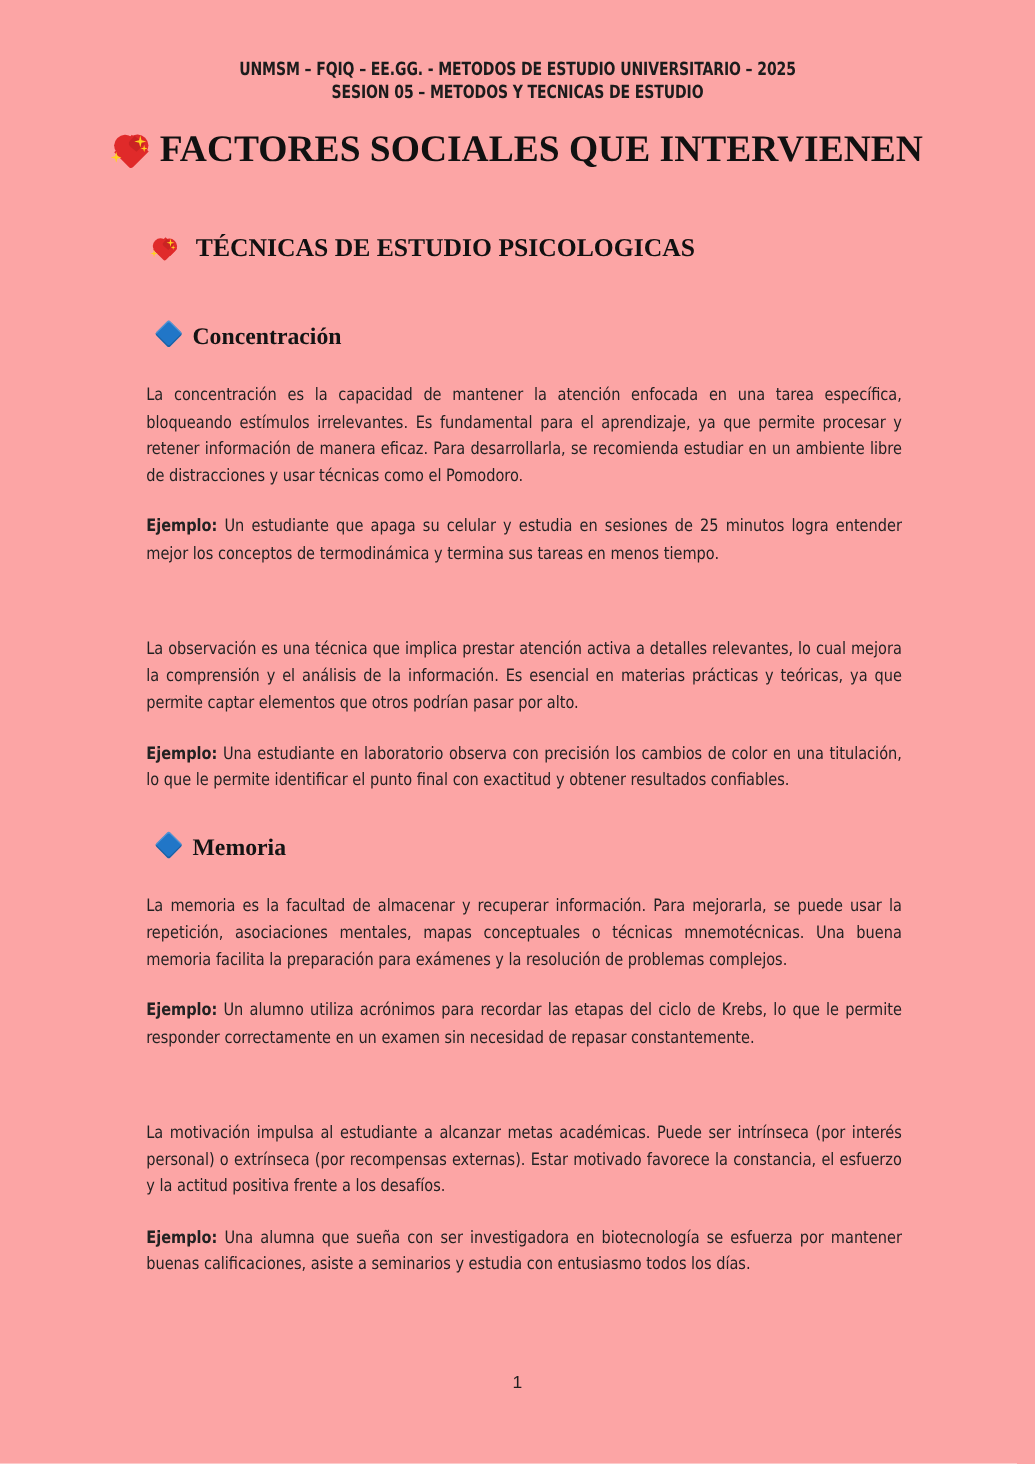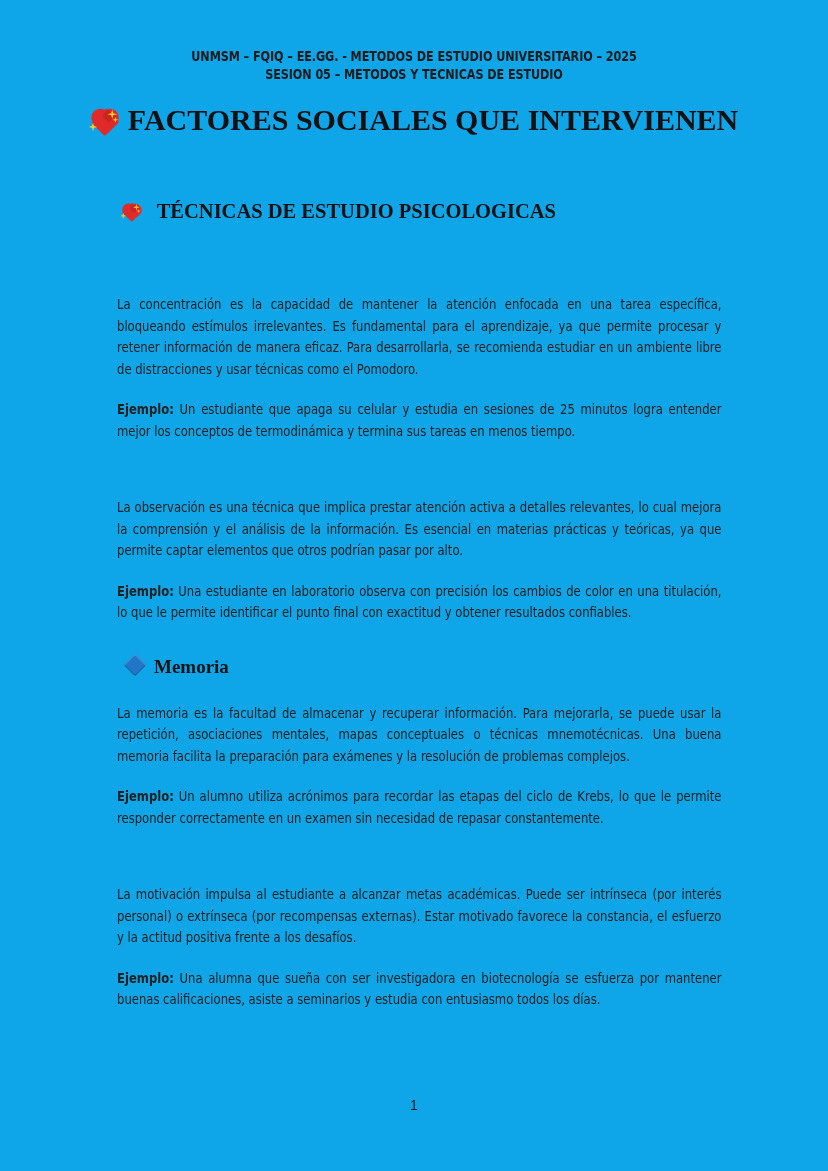--- a/index.html
+++ b/index.html
@@ -4,21 +4,21 @@
 <style>
   html, body {
     margin: 0;
     padding: 0;
     background: #ffffff;
   }
   .page {
     position: relative;
     width: 828px;
     height: 1171px;
-    background: #0ea5e9;
+    background: #fca5a5;
     overflow: hidden;
     box-sizing: border-box;
     font-family: "Liberation Sans", sans-serif;
     color: #1a1a1a;
   }
 
   
   .doc-header {
     position: absolute;
     left: 0;
@@ -114,21 +114,21 @@
     transform: rotate(45deg);
     vertical-align: -0.02em;
     border-radius: 2px;
     box-shadow: inset -1px -1px 0 rgba(0,0,0,0.18), inset 1px 1px 0 rgba(255,255,255,0.22);
   }
 
   
   .content {
     position: absolute;
     left: 117px;
-    top: 198px;
+    top: 186px;
     width: 606px;
   }
 
   .section-heading {
     font-family: "Liberation Serif", "DejaVu Serif", serif;
     font-weight: 700;
     font-size: 20.5px;
     line-height: 26px;
     color: #111111;
     margin: 0 0 0 4px;
@@ -197,20 +197,23 @@
   </div>
 
   <div class="content">
 
     <div class="section-heading">
       <span class="heart"><span class="lobe"></span><span class="lobe2"></span><span class="body"></span><span class="shine"></span><span class="spark s1"></span><span class="spark s2"></span><span class="spark s3"></span></span>
       <span>TÉCNICAS DE ESTUDIO PSICOLOGICAS</span>
     </div>
 
     <div class="s-head-gap"></div>
+    <div class="sub-heading">
+      <span class="diamond"></span><span>Concentración</span>
+    </div>
     <div class="sub-gap"></div>
     <p class="para">La concentración es la capacidad de mantener la atención enfocada en una tarea específica, bloqueando estímulos irrelevantes. Es fundamental para el aprendizaje, ya que permite procesar y retener información de manera eficaz. Para desarrollarla, se recomienda estudiar en un ambiente libre de distracciones y usar técnicas como el Pomodoro.</p>
     <div class="ej-gap"></div>
     <p class="para"><b>Ejemplo:</b><span> Un estudiante que apaga su celular y estudia en sesiones de 25 minutos logra entender mejor los conceptos de termodinámica y termina sus tareas en menos tiempo.</span></p>
 
     <div class="sec-gap"></div>
     <div class="sub-gap"></div>
     <p class="para">La observación es una técnica que implica prestar atención activa a detalles relevantes, lo cual mejora la comprensión y el análisis de la información. Es esencial en materias prácticas y teóricas, ya que permite captar elementos que otros podrían pasar por alto.</p>
     <div class="ej-gap"></div>
     <p class="para"><b>Ejemplo:</b><span> Una estudiante en laboratorio observa con precisión los cambios de color en una titulación, lo que le permite identificar el punto final con exactitud y obtener resultados confiables.</span></p>

